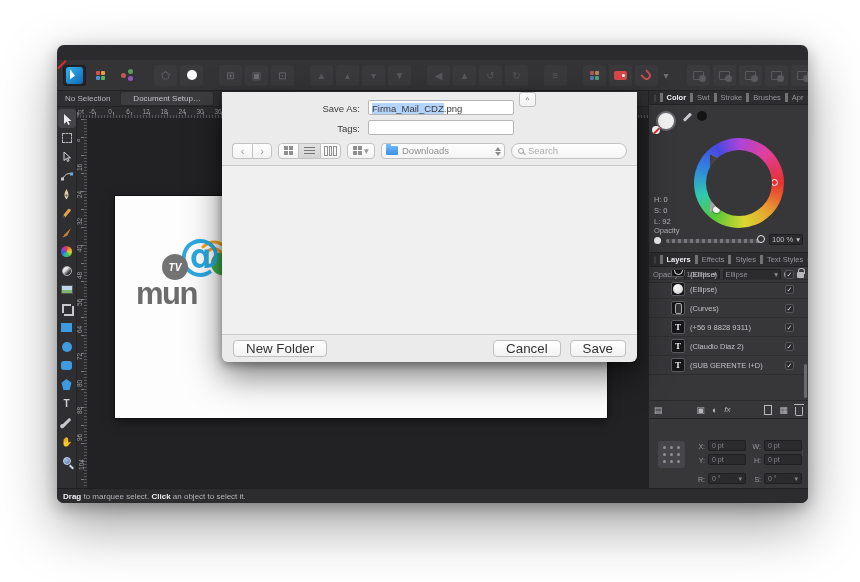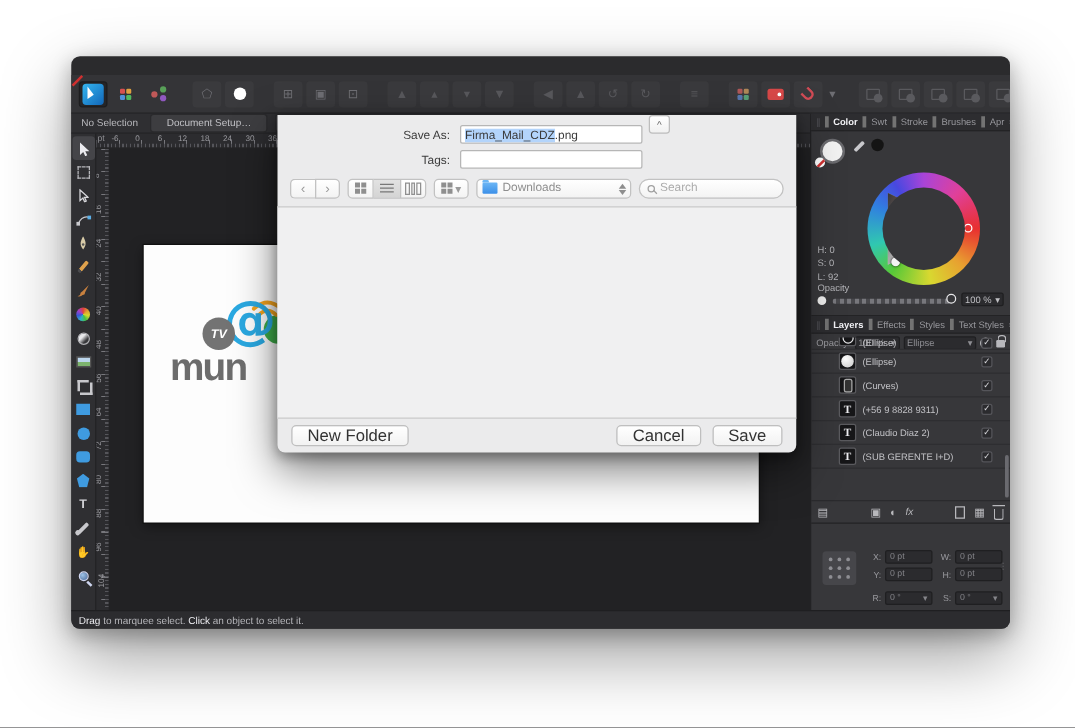--- a/index.html
+++ b/index.html
@@ -78,21 +78,21 @@
   .logo *{position:absolute}
   .lg-green{left:74px;top:0;width:23px;height:23px;border-radius:50%;background:#3fae4a}
   .lg-wifi{left:64px;top:-16px}
   .lg-at{left:42px;top:-17px;font-size:42px;font-weight:700;color:#2aa9e2;line-height:1;font-family:"DejaVu Sans",sans-serif}
   .lg-tv{left:25px;top:2px;width:26px;height:26px;border-radius:50%;background:#737373;color:#fff;font-weight:700;font-size:10px;display:flex;align-items:center;justify-content:center;font-style:italic}
   .lg-mun{left:-1px;top:26px;font-size:31px;font-weight:700;color:#6c6c6c;letter-spacing:-1.5px;line-height:1}
   .lg-mark{left:140px;top:58px;width:3px;height:8px;background:#5a5a5a}
 
   
   .statusbar{position:absolute;left:0;bottom:0;right:0;height:15px;background:#2c2c2f;border-top:1px solid #1f1f21;display:flex;align-items:center;padding-left:6px;font-size:8px;color:#b4b4b8}
-  .statusbar b{color:#ececf0;font-weight:400}
+  .statusbar b{color:#ececf0;font-weight:700}
 
   
   .rpanel{position:absolute;top:46px;right:0;width:160px;bottom:15px;background:#37373a;border-left:1px solid #232325;font-size:7.5px}
   .ptabs{height:14px;background:#2d2d30;border-bottom:1px solid #232325;display:flex;align-items:center;padding:0 4px;color:#96969b;white-space:nowrap}
   .ptabs .grip{color:#57575b;margin-right:3px;font-size:7px}
   .ptab{padding:0 4px;border-left:3px solid #737373}
   .ptab:first-of-type{border-left:none}
   .ptab.on{color:#f0f0f4;font-weight:700}
   .pmenu{margin-left:auto;color:#8a8a8f}
 

